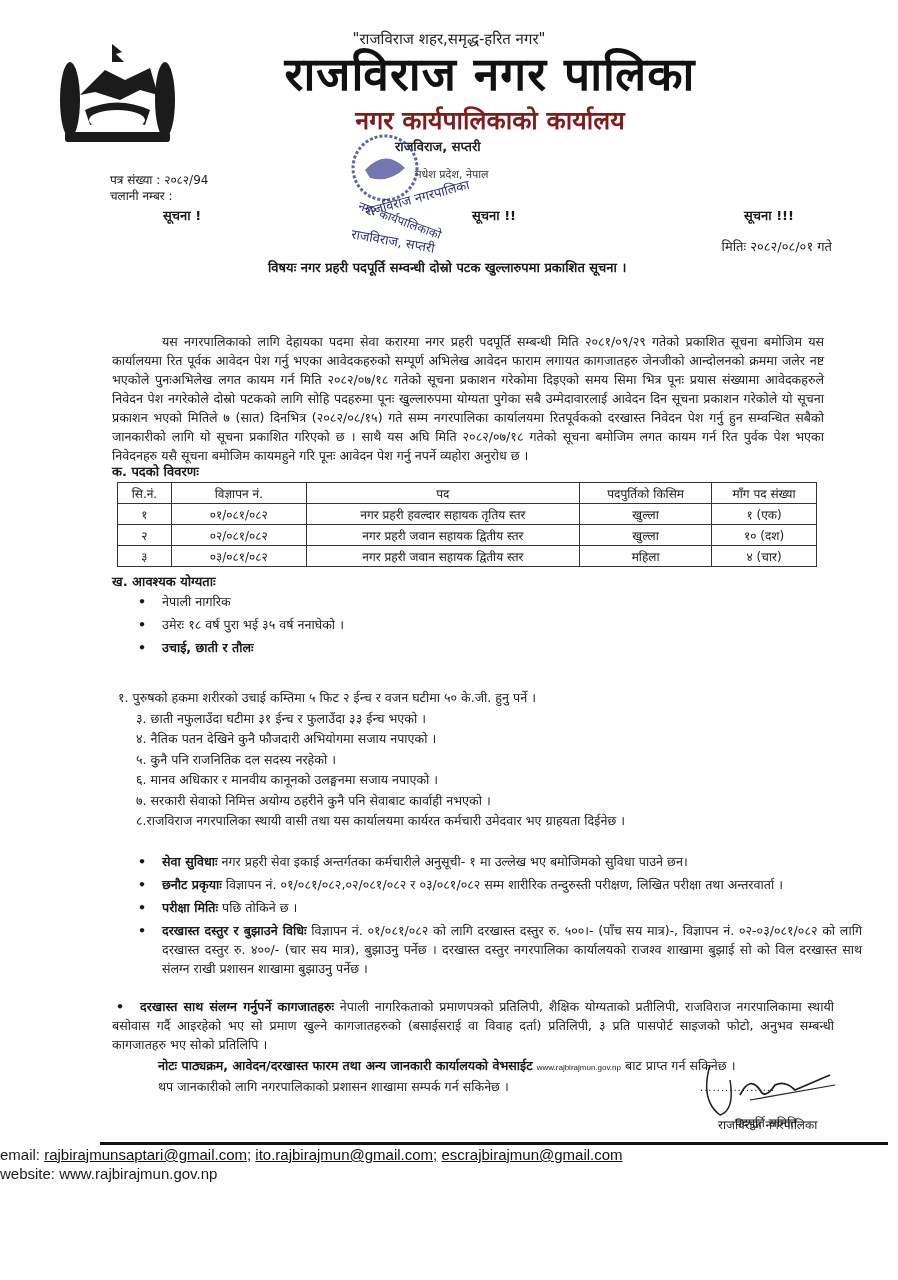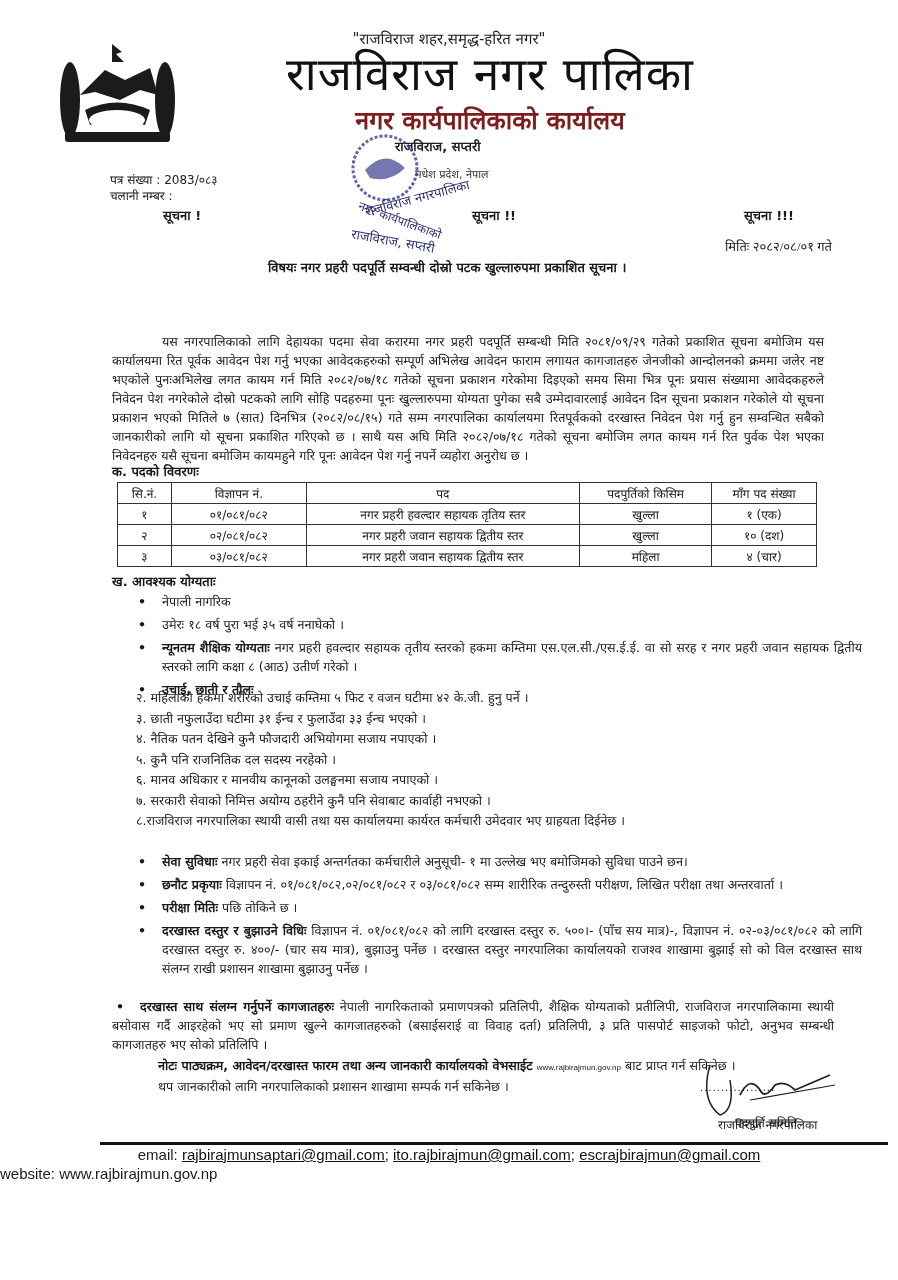--- a/index.html
+++ b/index.html
@@ -2,44 +2,44 @@
 <html><head>
 <meta charset="utf-8">
 <style>
   html, body { margin:0; padding:0; background:#ffffff; }
   body {
     width:898px; height:1280px; position:relative; overflow:hidden;
     font-family:"DejaVu Sans", sans-serif; color:#1a1a1a;
   }
   .abs { position:absolute; }
   .slogan { left:0; width:898px; top:28px; text-align:center; font-size:15px; color:#222; }
-  .title { left:180px; width:620px; top:46px; text-align:center; font-size:46px; font-weight:normal; letter-spacing:1px; color:#111; line-height:56px; }
+  .title { left:180px; width:620px; top:46px; text-align:center; font-size:46px; font-weight:bold; letter-spacing:1px; color:#111; line-height:56px; }
   .subtitle { left:240px; width:500px; top:102px; text-align:center; font-size:25px; font-weight:bold; color:#7f1d1d; }
   .address1 { left:395px; top:137px; font-size:13px; font-weight:bold; color:#222; }
   .address2 { left:415px; top:166px; font-size:11px; color:#333; }
   .emblem { left:50px; top:40px; width:135px; height:112px; }
   .stamp { left:345px; top:128px; width:130px; height:130px; }
   .meta { left:110px; top:172px; font-size:12px; line-height:16px; }
   .notice1 { left:163px; top:206px; font-size:13px; font-weight:bold; }
   .notice2 { left:472px; top:206px; font-size:13px; font-weight:bold; }
   .notice3 { left:744px; top:206px; font-size:13px; font-weight:bold;text-align:right; }
-  .date { right:66px; top:237px; font-size:13px;font-family:Liberation Serif, serif; }
+  .date { right:66px; top:237px; font-size:13px; }
   .subject { left:268px; top:258px; font-size:13px; font-weight:bold; }
   .para { left:112px; width:712px; top:300px; font-size:12.6px; line-height:19px; text-align:justify; text-indent:50px;margin-top:32px; }
   .sec-head { font-size:13px; font-weight:bold; }
   table.posts { border-collapse:collapse; font-size:12px; }
   table.posts th, table.posts td { border:1px solid #333; text-align:center; padding:1px 4px; height:18px; font-weight:normal; }
   ul.quals { margin:0; padding-left:22px; list-style:none; }
   ul.quals li { position:relative; padding-left:20px; font-size:12.6px; line-height:19px; margin-bottom:4px; text-align:justify; }
   ul.quals li::before { content:"•"; position:absolute; left:-4px; top:0; font-weight:bold; }
   .b { font-weight:bold; }
   .sub-list { font-size:12.6px; line-height:20.5px; }
   .sub-list div { white-space:nowrap; }
   .footer-line { left:100px; width:788px; top:1142px; height:3px; background:#111; }
-  .footer-email { left:0; width:898px; top:1146px; text-align:center; font-family:"Liberation Sans", sans-serif; font-size:15px; }
+  .footer-email { left:0; width:898px; top:1146px; text-align:left; font-family:"Liberation Sans", sans-serif; font-size:15px; }
   .footer-email a { color:#111; text-decoration:underline; }
   .footer-web { left:0; width:898px; top:1165px; text-align:left; font-family:"Liberation Sans", sans-serif; font-size:15px; }
   .sig { left:700px; top:1060px; width:140px; height:60px; }
   .sig-text1 { left:735px; top:1095px; font-size:12px;margin-top:19px; }
   .sig-text2 { left:718px; top:1116px; font-size:12px; }
   .small-url { font-family:"Liberation Sans", sans-serif; font-size:8px; }
 </style>
 </head>
 <body>
 
@@ -69,21 +69,21 @@
     <path d="M20 42 Q40 20 60 40 Q45 55 25 50 Z" fill="#3a3f8f" opacity="0.7"></path>
     <text x="20" y="78" font-size="13" fill="#2c2f6f" transform="rotate(-15 60 78)" font-family="DejaVu Sans, sans-serif">राजविराज नगरपालिका</text>
     <text x="10" y="95" font-size="12" fill="#2c2f6f" transform="rotate(20 50 95)" font-family="DejaVu Sans, sans-serif">नगर कार्यपालिकाको</text>
     <text x="5" y="118" font-size="13" fill="#2c2f6f" transform="rotate(10 50 118)" font-family="DejaVu Sans, sans-serif">राजविराज, सप्तरी</text>
   </svg>
 </div>
 
 <div class="abs meta">
   <div>
     <span>पत्र संख्या :</span>
-    <span>2083/०८३</span>
+    <span>२०८२/94</span>
   </div>
   <div>
     <span>चलानी नम्बर :</span>
     <span></span>
   </div>
 </div>
 <div class="abs notice1">सूचना !</div>
 <div class="abs notice2">सूचना !!</div>
 <div class="abs notice3">सूचना !!!</div>
 <div class="abs date">
@@ -128,26 +128,25 @@
       <td>महिला</td>
       <td>४  (चार)</td>
     </tr>
   </tbody>
 </table>
 
 <div class="abs sec-head" style="left:112px; top:572px;">ख. आवश्यक योग्यताः</div>
 <ul class="abs quals" style="left:120px; top:592px; width:720px;">
   <li><span class="b"></span> <span>नेपाली नागरिक</span></li>
   <li><span class="b"></span><span>उमेरः १८ वर्ष पुरा भई ३५ वर्ष ननाघेको ।</span></li>
-  <li><span class="b">न्यूनतम शैक्षिक योग्यताः</span> <span>नगर प्रहरी हवल्दार सहायक तृतीय स्तरको हकमा कम्तिमा एस.एल.सी./एस.ई.ई. वा सो सरह र नगर प्रहरी जवान सहायक द्वितीय स्तरको लागि कक्षा ८ (आठ) उतीर्ण गरेको ।</span></li>
   <li><span class="b">उचाई, छाती र तौलः</span><span></span></li>
 </ul>
 
 <div class="abs sub-list" style="left:118px; top:688px;">
-  <div style="padding-left:18px">२. महिलाको हकमा शरीरको उचाई कम्तिमा ५ फिट र वजन घटीमा ४२ के.जी. हुनु पर्ने ।</div>
+  <div>१. पुरुषको हकमा शरीरको उचाई कम्तिमा ५ फिट २ ईन्च र वजन घटीमा ५० के.जी. हुनु पर्ने ।</div>
   <div style="padding-left:18px">३. छाती नफुलाउँदा घटीमा ३१ ईन्च र फुलाउँदा ३३ ईन्च भएको ।</div>
   <div style="padding-left:18px">४. नैतिक पतन देखिने कुनै फौजदारी अभियोगमा सजाय नपाएको ।</div>
   <div style="padding-left:18px">५. कुनै पनि राजनितिक दल सदस्य नरहेको ।</div>
   <div style="padding-left:18px">६. मानव अधिकार र मानवीय कानूनको उलङ्घनमा सजाय नपाएको ।</div>
   <div style="padding-left:18px">७. सरकारी सेवाको निमित्त अयोग्य ठहरीने कुनै पनि सेवाबाट कार्वाही नभएको ।</div>
   <div style="padding-left:18px">८.राजविराज नगरपालिका स्थायी वासी तथा यस कार्यालयमा कार्यरत कर्मचारी उमेदवार भए ग्राहयता दिईनेछ ।</div>
 </div>
 
 <ul class="abs quals" style="left:120px; top:852px; width:720px;">
   <li><span class="b">सेवा सुविधाः</span> <span>नगर प्रहरी सेवा इकाई अन्तर्गतका कर्मचारीले अनुसूची- १ मा उल्लेख भए बमोजिमको सुविधा पाउने छन।</span></li>

